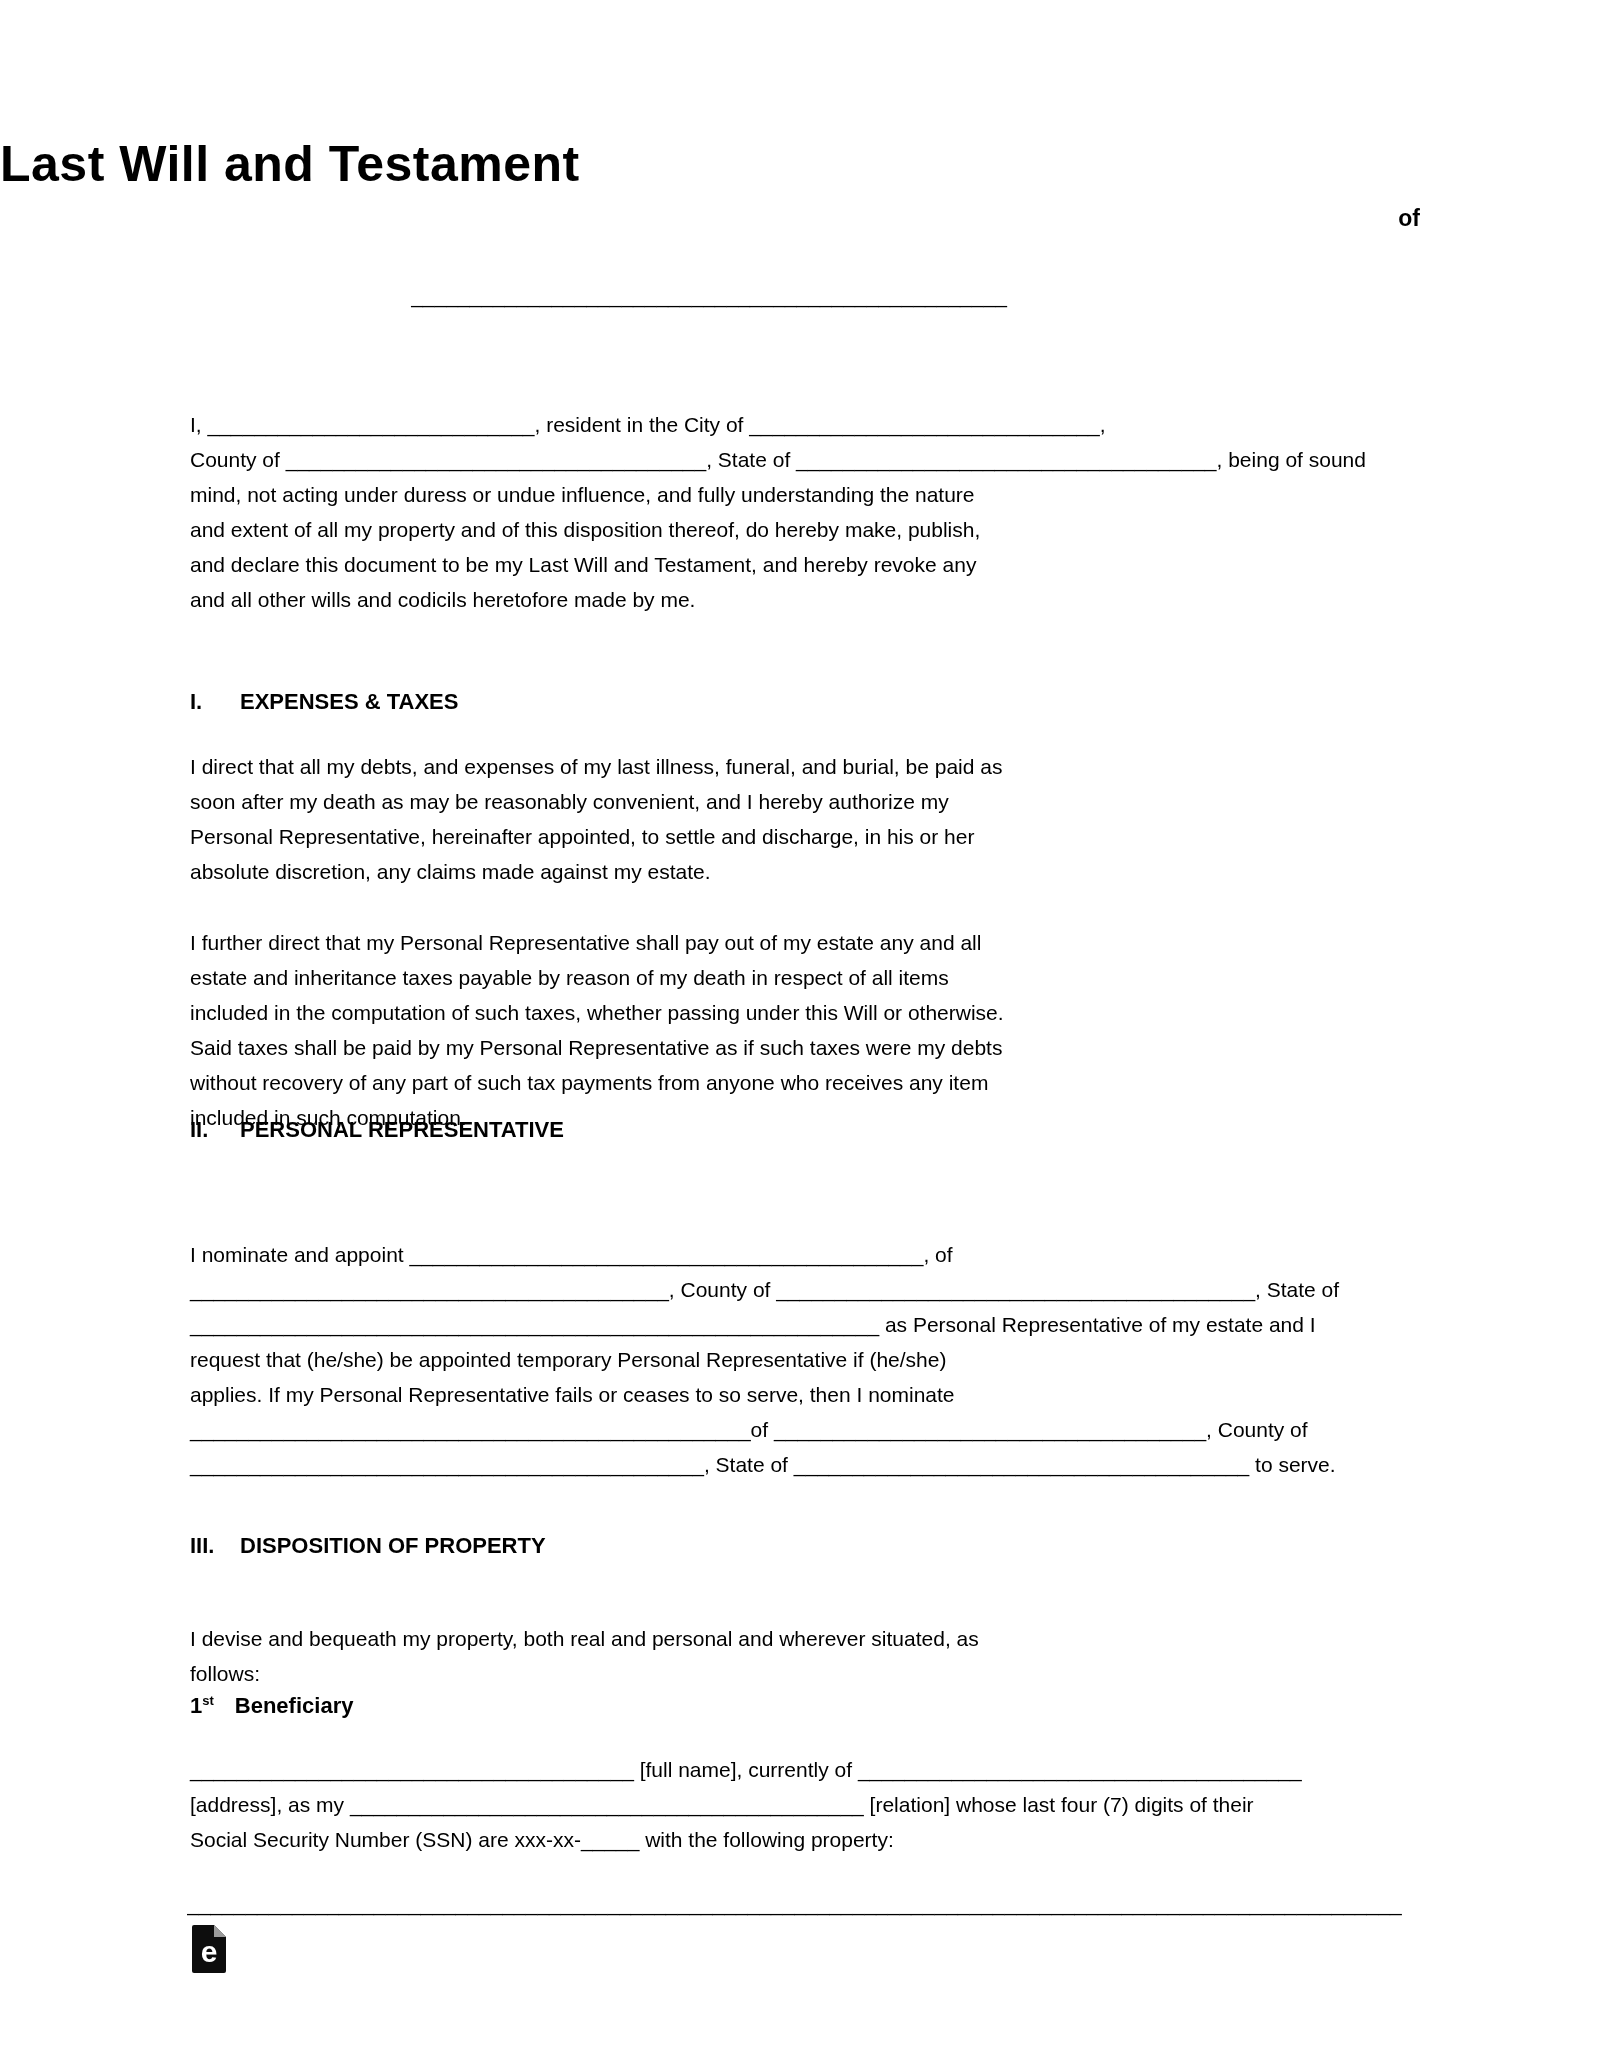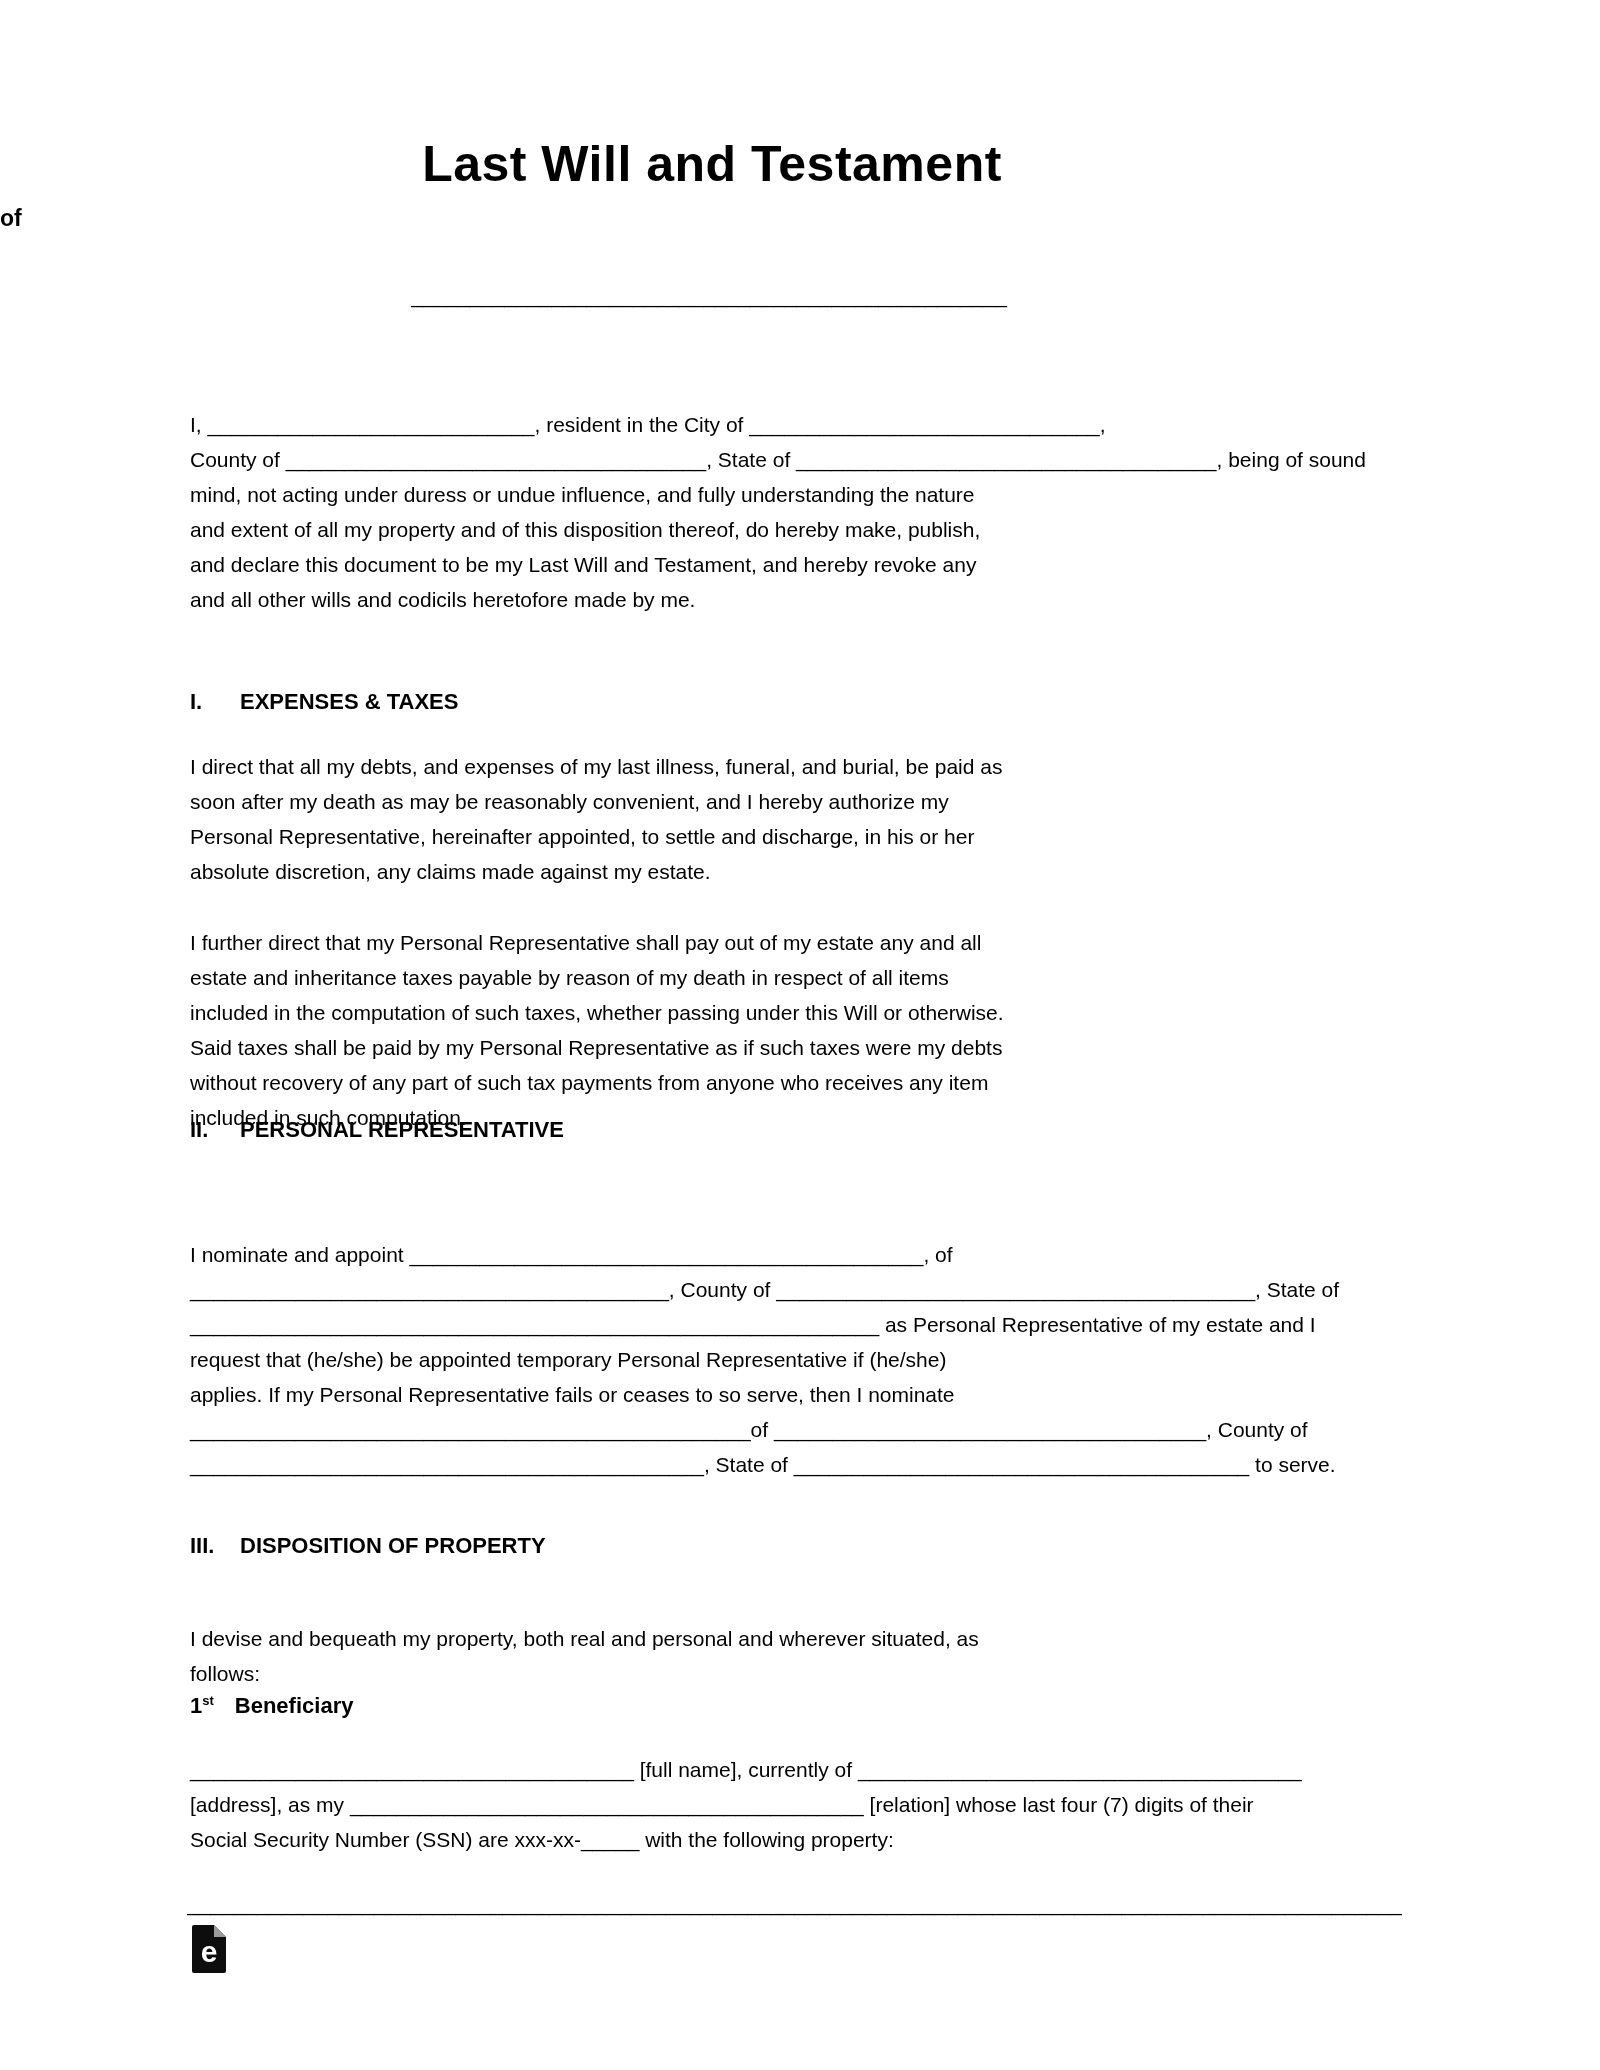--- a/index.html
+++ b/index.html
@@ -8,28 +8,28 @@
     height: 2070px;
     background: #ffffff;
     color: #000000;
     font-family: "Liberation Sans", "DejaVu Sans", sans-serif;
     position: relative;
     overflow: hidden;
   }
   .abs { position: absolute; }
   .doc-title {
     top: 134px; left: 0; width: 1424px;
-    text-align: center;
+    text-align: left;
     font-size: 50px; font-weight: bold;
     line-height: 60px;
     letter-spacing: 0.5px;
   }
   .doc-subtitle {
     top: 204px; left: 0; width: 1420px;
-    text-align: left;
+    text-align: right;
     font-size: 23px; font-weight: bold;
     line-height: 28px;
   }
   .name-line {
     top: 278px; left: 0; width: 1418px;
     text-align: center;
     font-size: 21px; line-height: 35px;
     white-space: nowrap;
   }
   .body-text {

